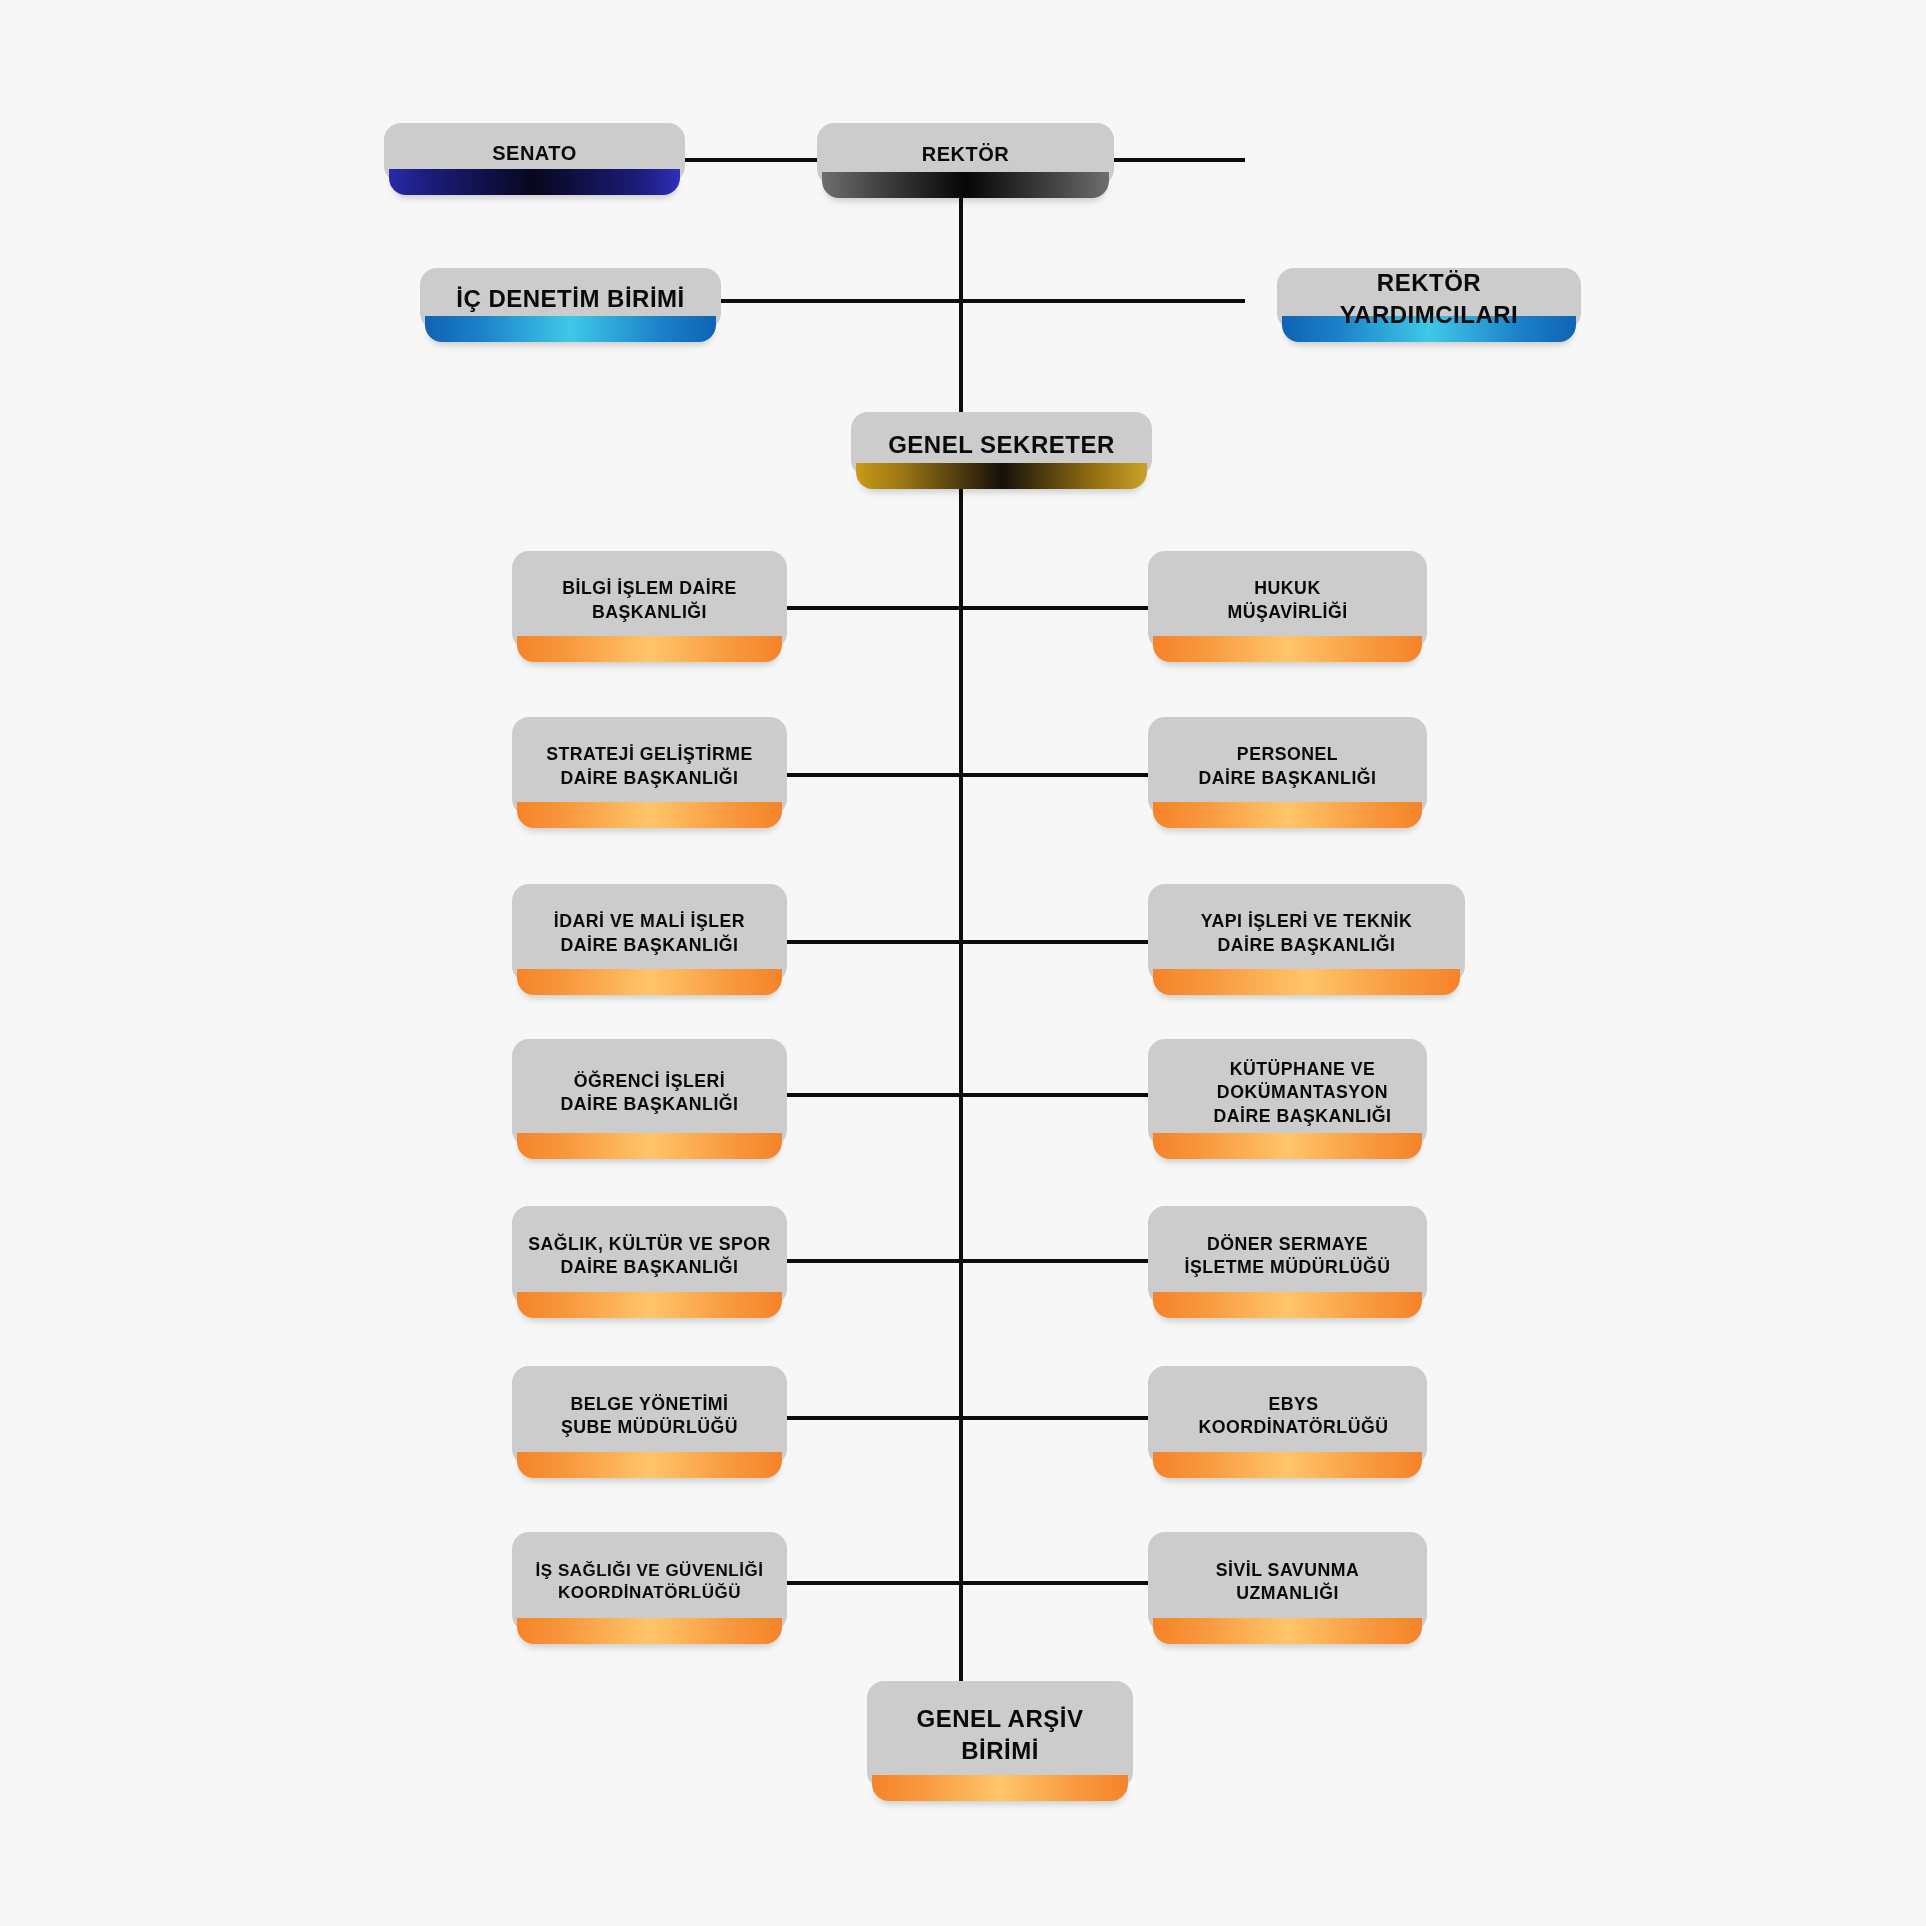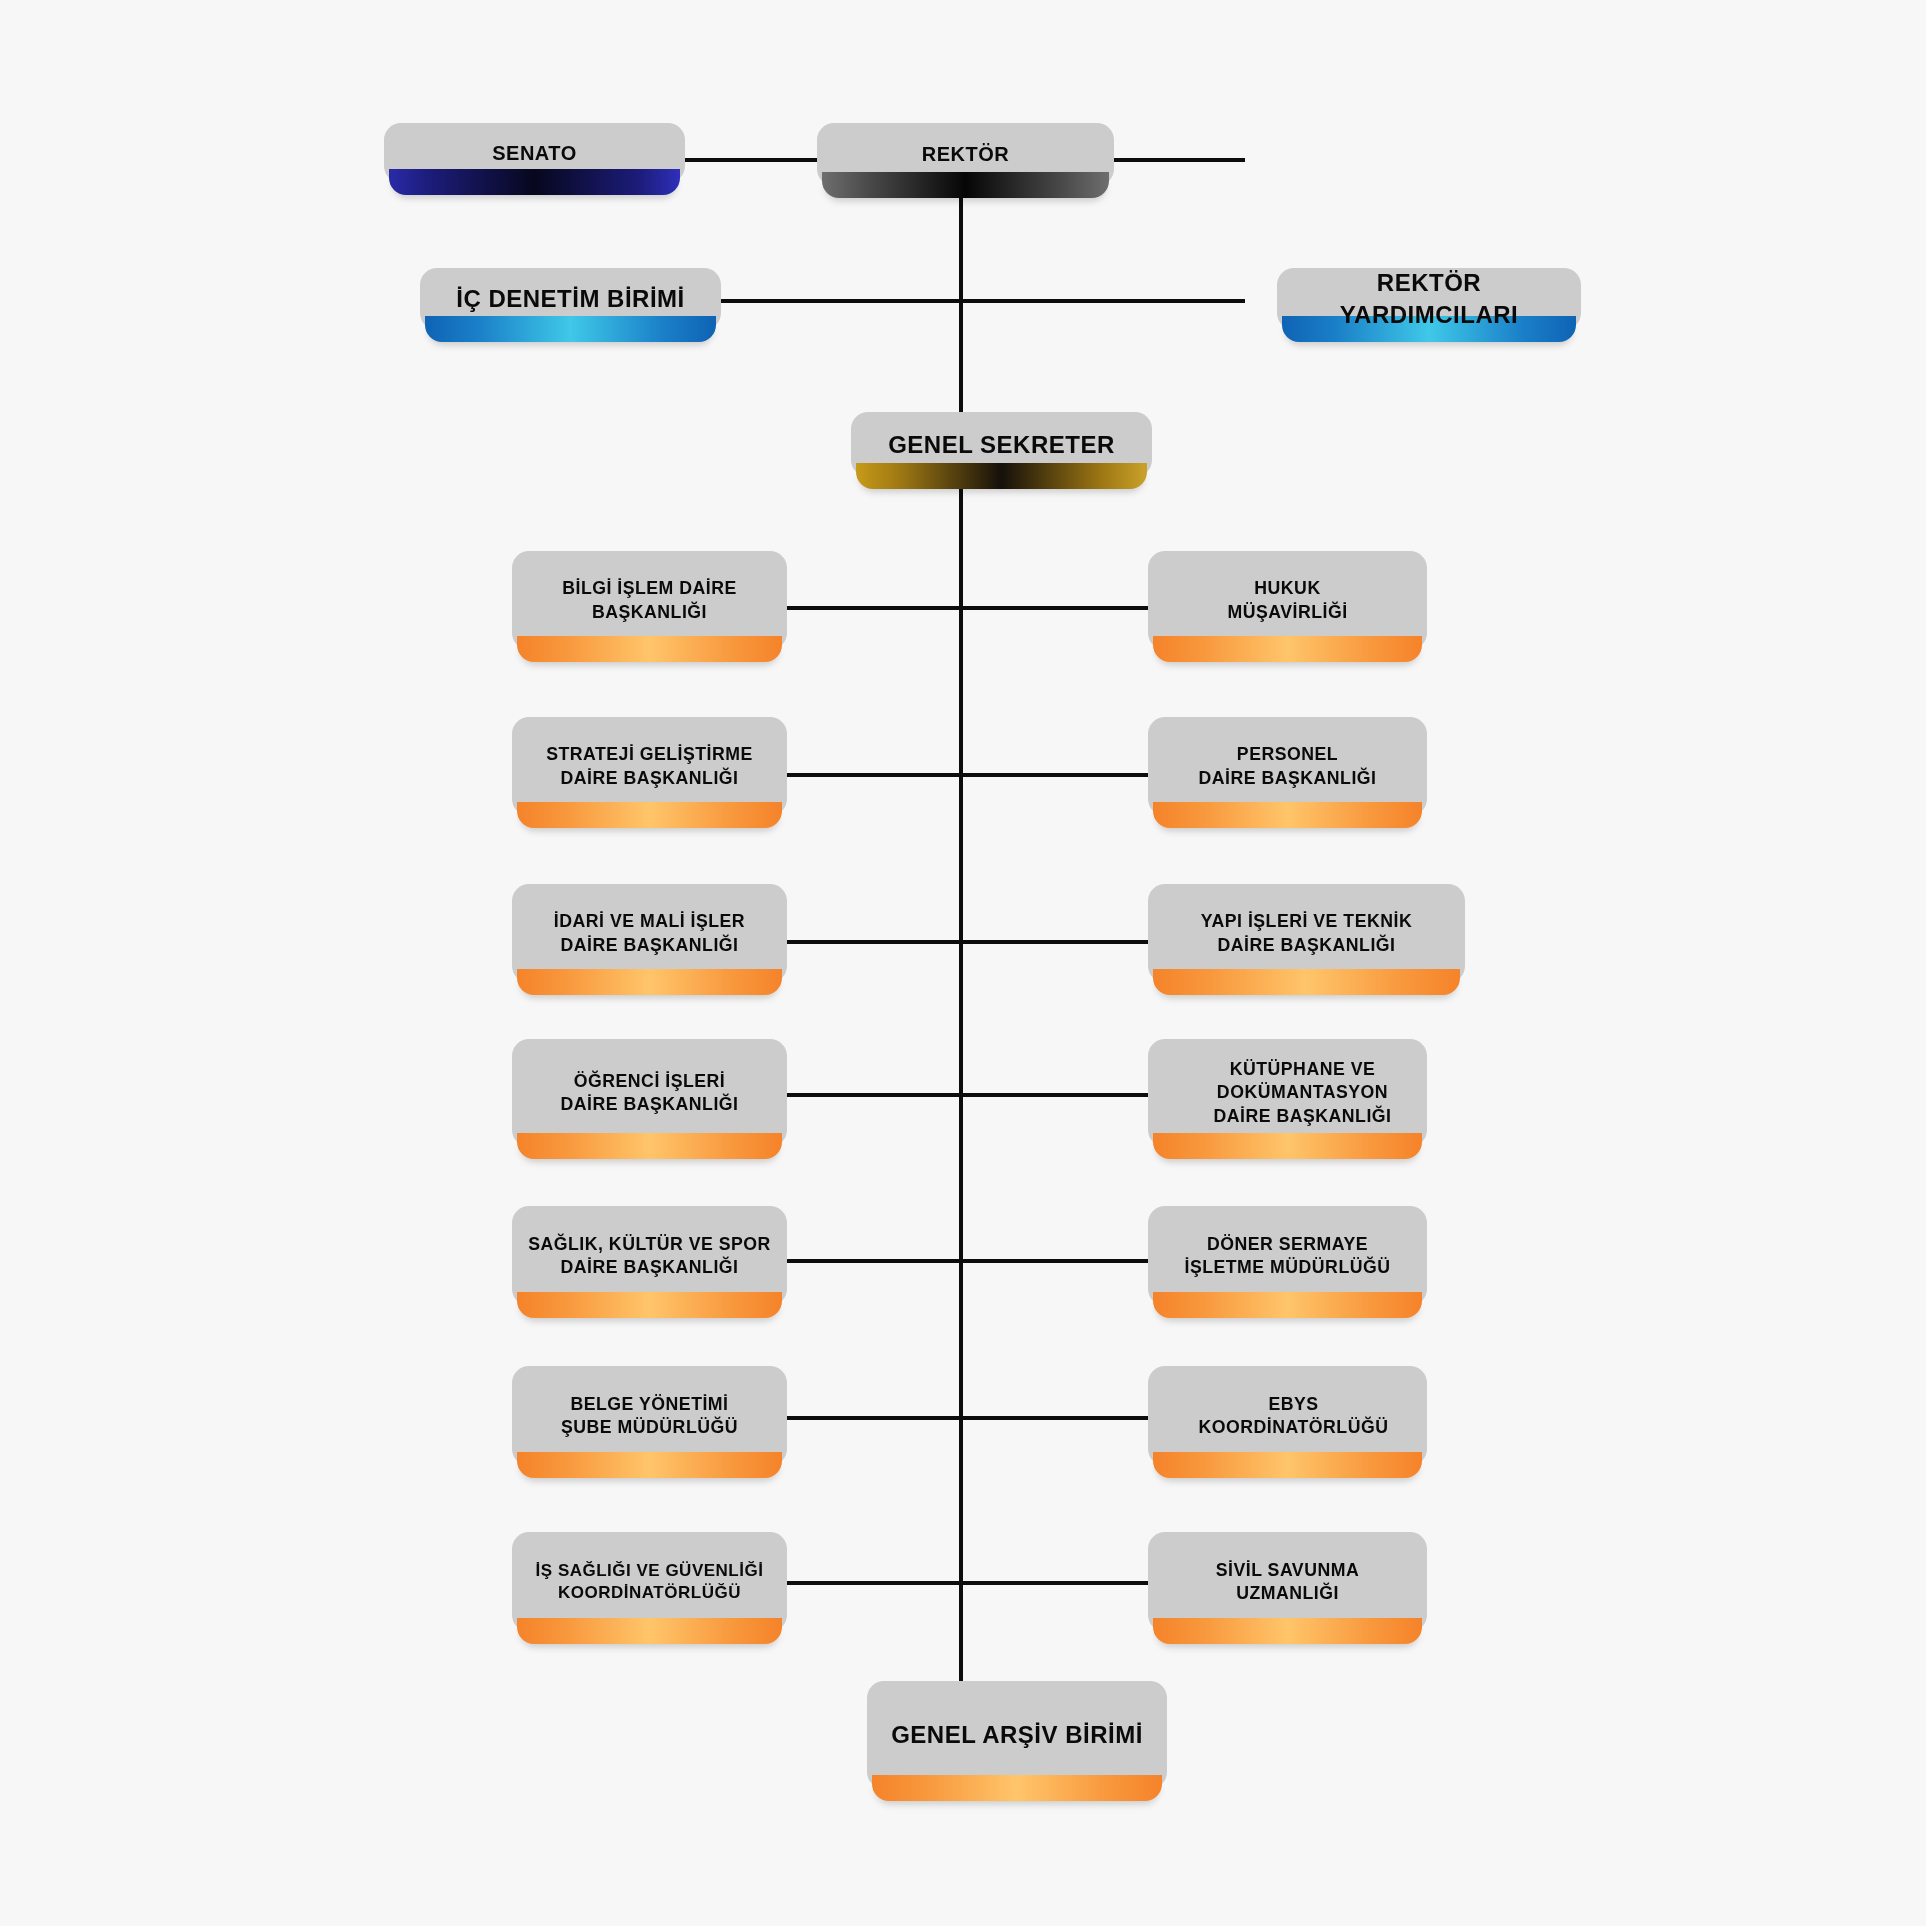--- a/index.html
+++ b/index.html
@@ -187,18 +187,18 @@
 
   <div class="node accent-orange size-small" style="left:512px; top:1532px; width:275px; height:100px;">
     <span class="label">İŞ SAĞLIĞI VE GÜVENLİĞİ
 KOORDİNATÖRLÜĞÜ</span>
   </div>
   <div class="node accent-orange size-dept" style="left:1148px; top:1532px; width:279px; height:100px;">
     <span class="label">SİVİL SAVUNMA
 UZMANLIĞI</span>
   </div>
 
-  <div class="node accent-orange size-mid" style="left:831px; top:1681px; width:300px; height:108px;">
+  <div class="node accent-orange size-mid" style="left:831px; top:1681px; width:266px; height:108px;justify-content:flex-end;">
     <span class="label">GENEL ARŞİV BİRİMİ</span>
   </div>
 
 </div>
 
 
 </body></html>

